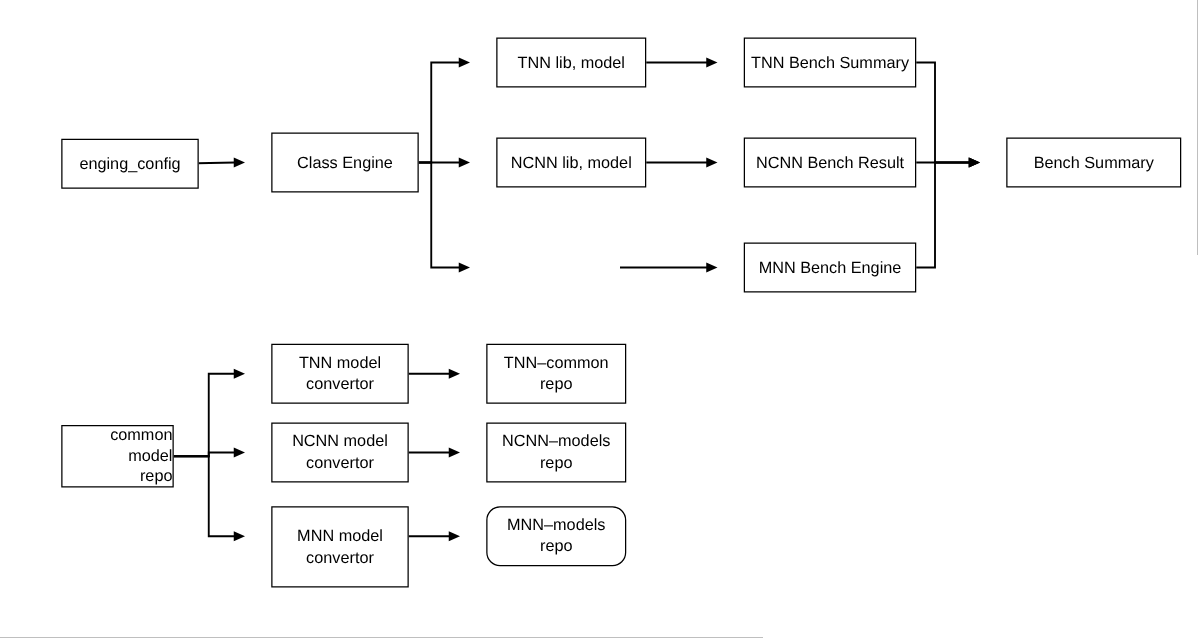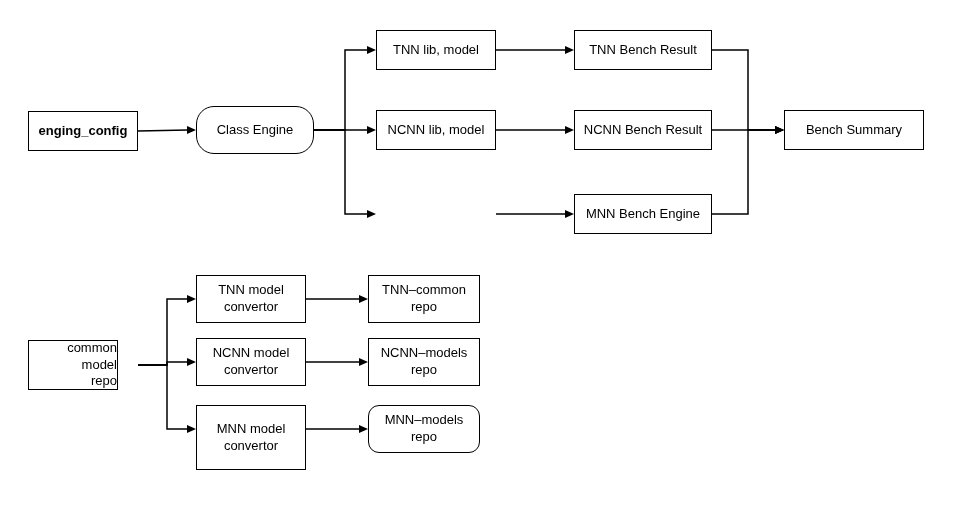--- a/index.html
+++ b/index.html
@@ -27,20 +27,21 @@
     .node {
       position: absolute;
       border: 1.5px solid #000;
       background: #fff;
       display: flex;
       align-items: center;
       justify-content: center;
       text-align: center;
       font-size: 13px;
       line-height: 1.3;
+      margin-left: 21px;
     }
   </style>
 </head>
 <body>
 
 <div id="diagram">
   <svg id="arrows">
       <g>
         <path d="M 138 131 L 188 130" stroke="#000" stroke-width="1.5" fill="none"></path>
         <polygon points="196,130 187,126 187,134" fill="#000"></polygon>
@@ -99,25 +100,25 @@
       </g>
       <g>
         <path d="M 306 362 L 360 362" stroke="#000" stroke-width="1.5" fill="none"></path>
         <polygon points="368,362 359,358 359,366" fill="#000"></polygon>
       </g>
       <g>
         <path d="M 306 429 L 360 429" stroke="#000" stroke-width="1.5" fill="none"></path>
         <polygon points="368,429 359,425 359,433" fill="#000"></polygon>
       </g>
     </svg>
-<div class="node" style="left: 28px; top: 111px; width: 110px; height: 40px; white-space: pre-line; font-weight: bold;">enging_config</div>
-    <div class="node" style="left: 196px; top: 106px; width: 118px; height: 48px; white-space: pre-line; border-radius: 18px;">Class Engine</div>
+<div class="node" style="left: 28px; top: 111px; width: 110px; height: 40px; white-space: pre-line;">enging_config</div>
+    <div class="node" style="left: 196px; top: 106px; width: 118px; height: 48px; white-space: pre-line;">Class Engine</div>
     <div class="node" style="left: 376px; top: 30px; width: 120px; height: 40px; white-space: pre-line;">TNN lib, model</div>
     <div class="node" style="left: 376px; top: 110px; width: 120px; height: 40px; white-space: pre-line;">NCNN lib, model</div>
-    <div class="node" style="left: 574px; top: 30px; width: 138px; height: 40px; white-space: pre-line;">TNN Bench Result</div>
+    <div class="node" style="left: 574px; top: 30px; width: 138px; height: 40px; white-space: pre-line;">TNN Bench Summary</div>
     <div class="node" style="left: 574px; top: 110px; width: 138px; height: 40px; white-space: pre-line;">NCNN Bench Result</div>
     <div class="node" style="left: 574px; top: 194px; width: 138px; height: 40px; white-space: pre-line;">MNN Bench Engine</div>
     <div class="node" style="left: 784px; top: 110px; width: 140px; height: 40px; white-space: pre-line;">Bench Summary</div>
     <div class="node" style="left: 28px; top: 340px; width: 90px; height: 50px; white-space: pre-line; text-align: right;">common model
 repo</div>
     <div class="node" style="left: 196px; top: 275px; width: 110px; height: 48px; white-space: pre-line;">TNN model
 convertor</div>
     <div class="node" style="left: 196px; top: 338px; width: 110px; height: 48px; white-space: pre-line;">NCNN model
 convertor</div>
     <div class="node" style="left: 196px; top: 405px; width: 110px; height: 65px; white-space: pre-line;">MNN model

